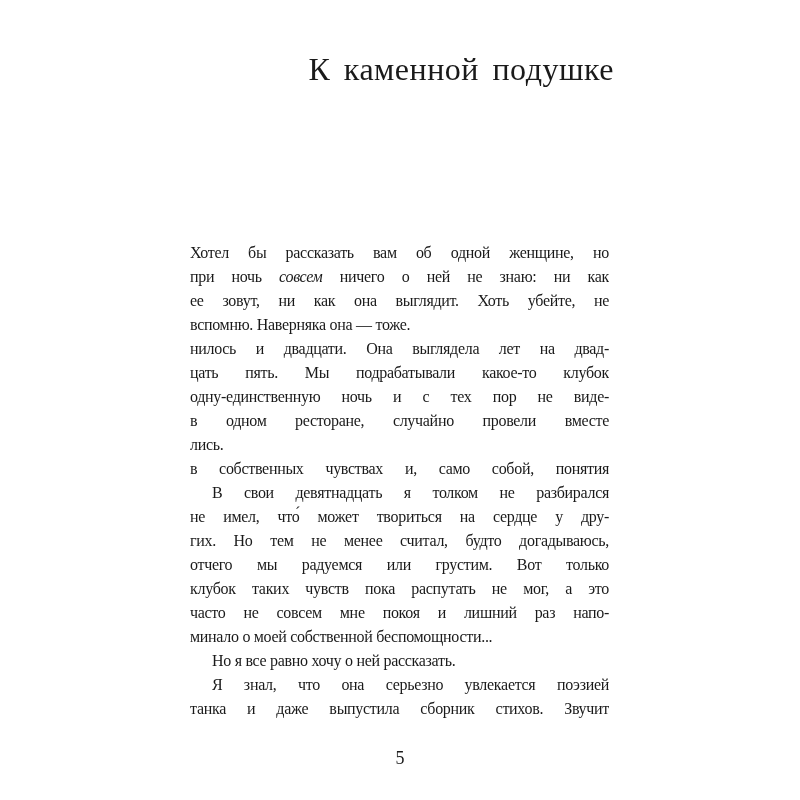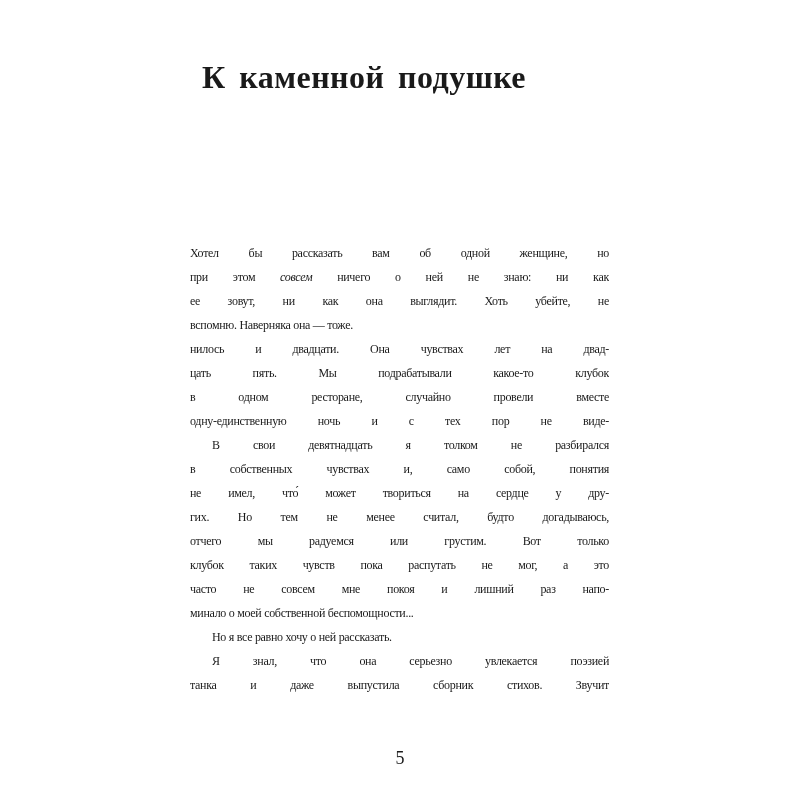--- a/index.html
+++ b/index.html
@@ -14,34 +14,34 @@
     background: #ffffff;
     font-family: "Liberation Serif", "DejaVu Serif", serif;
     color: #1a1a1a;
     overflow: hidden;
   }
   .chapter-title {
     position: absolute;
     top: 47px;
     left: 190px;
     width: 420px;
-    margin: 12px;
+    margin: 4px;
     font-size: 32px;
-    font-weight: 700;
-    text-align: left;
+    font-weight: 400;
+    text-align: right;
     letter-spacing: 0.5px;
     word-spacing: 5px;
     white-space: nowrap;
   }
   .text-block {
     position: absolute;
     top: 241px;
     left: 190px;
     width: 419px;
-    font-size: 12px;
+    font-size: 16px;
     line-height: 24px;
     letter-spacing: -0.3px;
   }
   .para {
     margin: 0;
   }
   .line {
     height: 24px;
     overflow: hidden;
     text-align: justify;
@@ -69,33 +69,34 @@
 </style>
 </head>
 <body>
 
 <div class="page" style="background: rgb(255, 255, 255); color: rgb(26, 26, 26);">
   <h1 class="chapter-title">К каменной подушке</h1>
 
   <div class="text-block">
       <div class="para">
         <div class="line"><span>Хотел бы рассказать вам об одной женщине, но</span></div>
-        <div class="line"><span>при этом </span><span class="it">совсем</span><span> ничего о ней не знаю: ни как</span></div>
+        <div class="line"><span>при ночь </span><span class="it">совсем</span><span> ничего о ней не знаю: ни как</span></div>
         <div class="line"><span>ее зовут, ни как она выглядит. Хоть убейте, не</span></div>
         <div class="line plain"><span>вспомню. Наверняка она — тоже.</span></div>
       </div>
       <div class="para">
-        <div class="line"><span>нилось и двадцати. Она чувствах лет на двад-</span></div>
+        <div class="line"><span>нилось и двадцати. Она выглядела лет на двад-</span></div>
         <div class="line"><span>цать пять. Мы подрабатывали какое-то клубок</span></div>
+        <div class="line"><span>одну-единственную ночь и с тех пор не виде-</span></div>
         <div class="line"><span>в одном ресторане, случайно провели вместе</span></div>
-        <div class="line"><span>одну-единственную ночь и с тех пор не виде-</span></div>
+        <div class="line plain"><span>лись.</span></div>
       </div>
       <div class="para">
+        <div class="line"><span>в собственных чувствах и, само собой, понятия</span></div>
         <div class="line indent"><span>В свои девятнадцать я толком не разбирался</span></div>
-        <div class="line"><span>в собственных чувствах и, само собой, понятия</span></div>
         <div class="line"><span>не имел, что́ может твориться на сердце у дру-</span></div>
         <div class="line"><span>гих. Но тем не менее считал, будто догадываюсь,</span></div>
         <div class="line"><span>отчего мы радуемся или грустим. Вот только</span></div>
         <div class="line"><span>клубок таких чувств пока распутать не мог, а это</span></div>
         <div class="line"><span>часто не совсем мне покоя и лишний раз напо-</span></div>
         <div class="line plain"><span>минало о моей собственной беспомощности...</span></div>
       </div>
       <div class="para">
         <div class="line indent plain"><span>Но я все равно хочу о ней рассказать.</span></div>
       </div>

